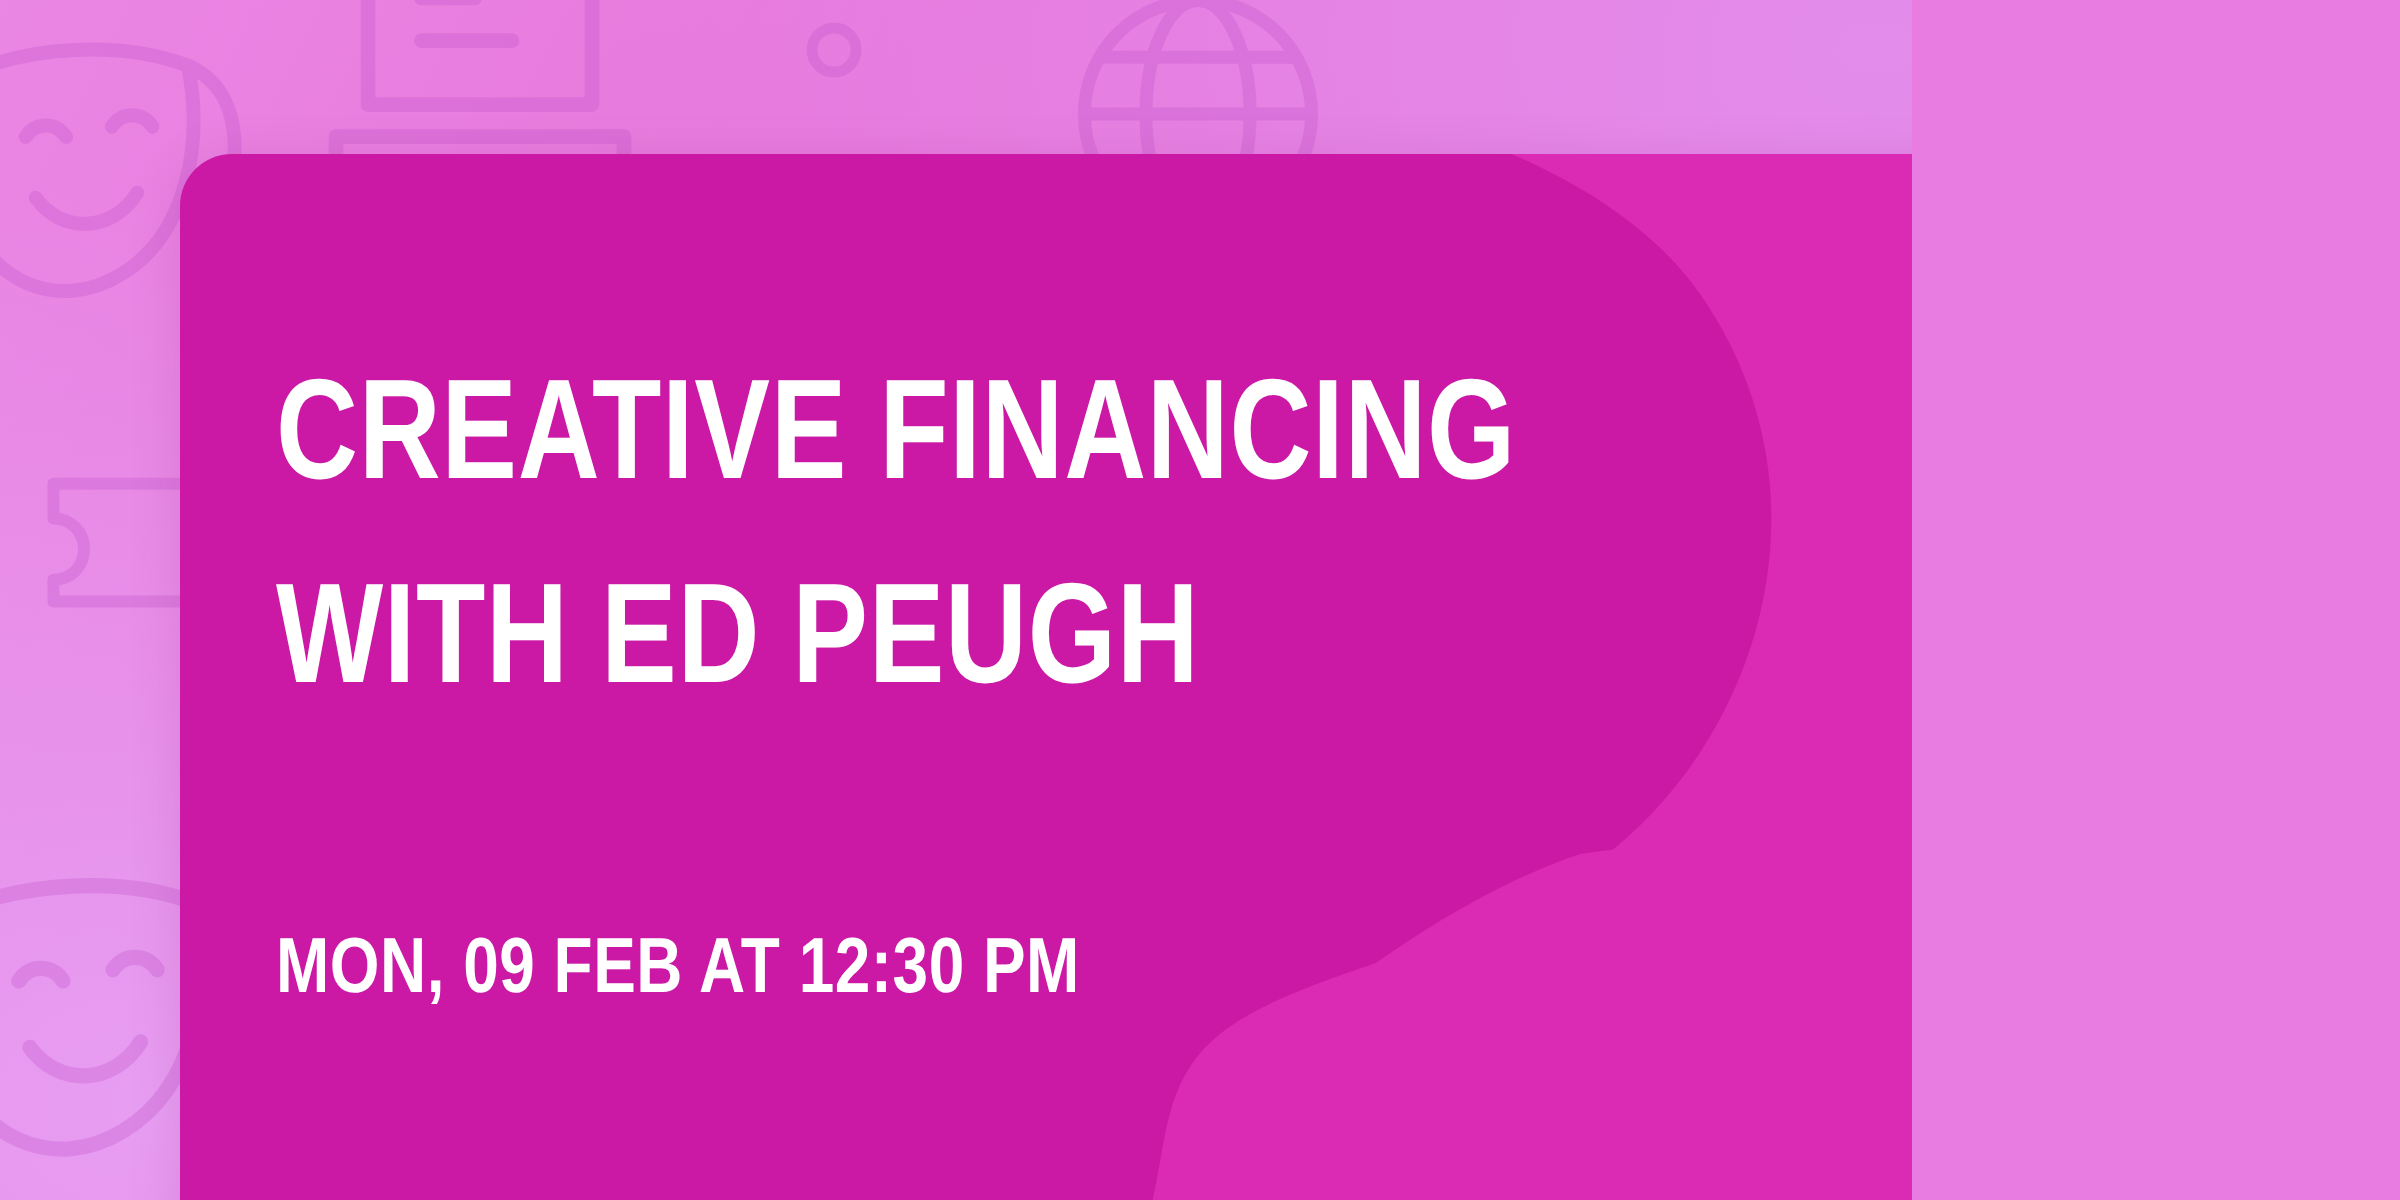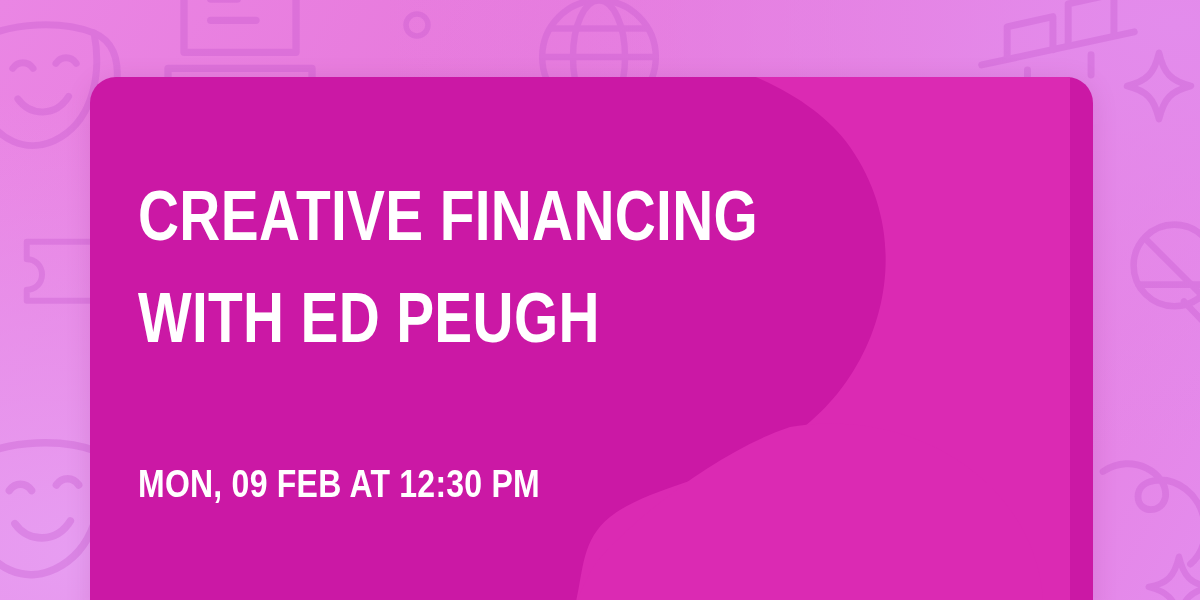--- a/index.html
+++ b/index.html
@@ -10,21 +10,21 @@
     overflow:hidden;
   }
 
   body {
     font-family:"Liberation Sans", sans-serif;
     background:#e87ce0;
   }
 
   #banner {
     position:relative;
-    width:1200px;
+    width:956px;
     height:600px;
     overflow:hidden;
   }
 
   
   .bg-gradient {
     position:absolute;
     inset:0;
     background:
       radial-gradient(120% 140% at 8% 92%, #e79ef2 0%, rgba(231,158,242,0) 55%),

